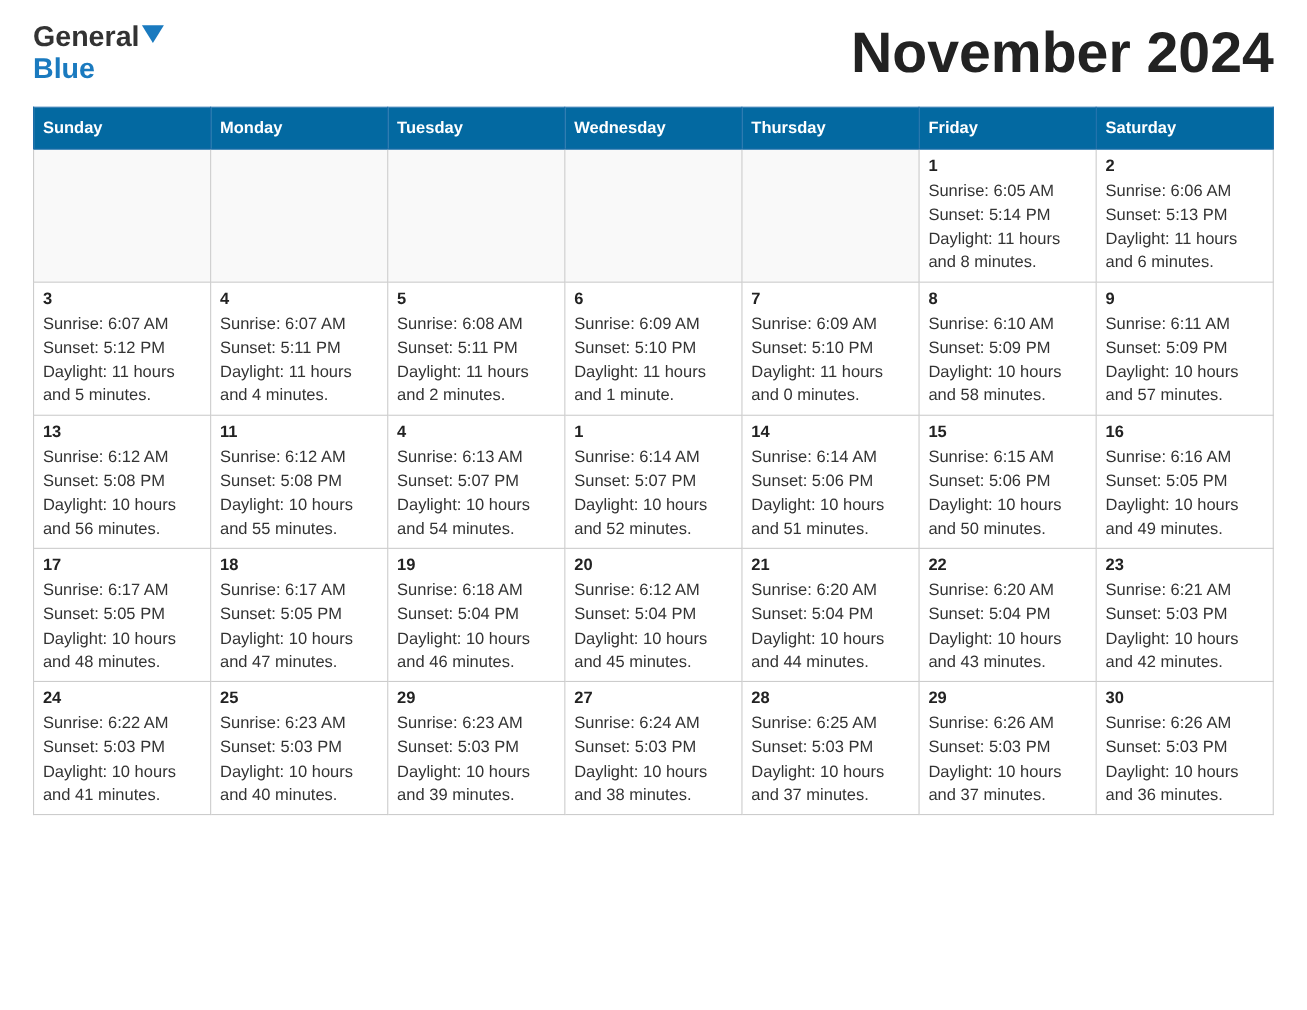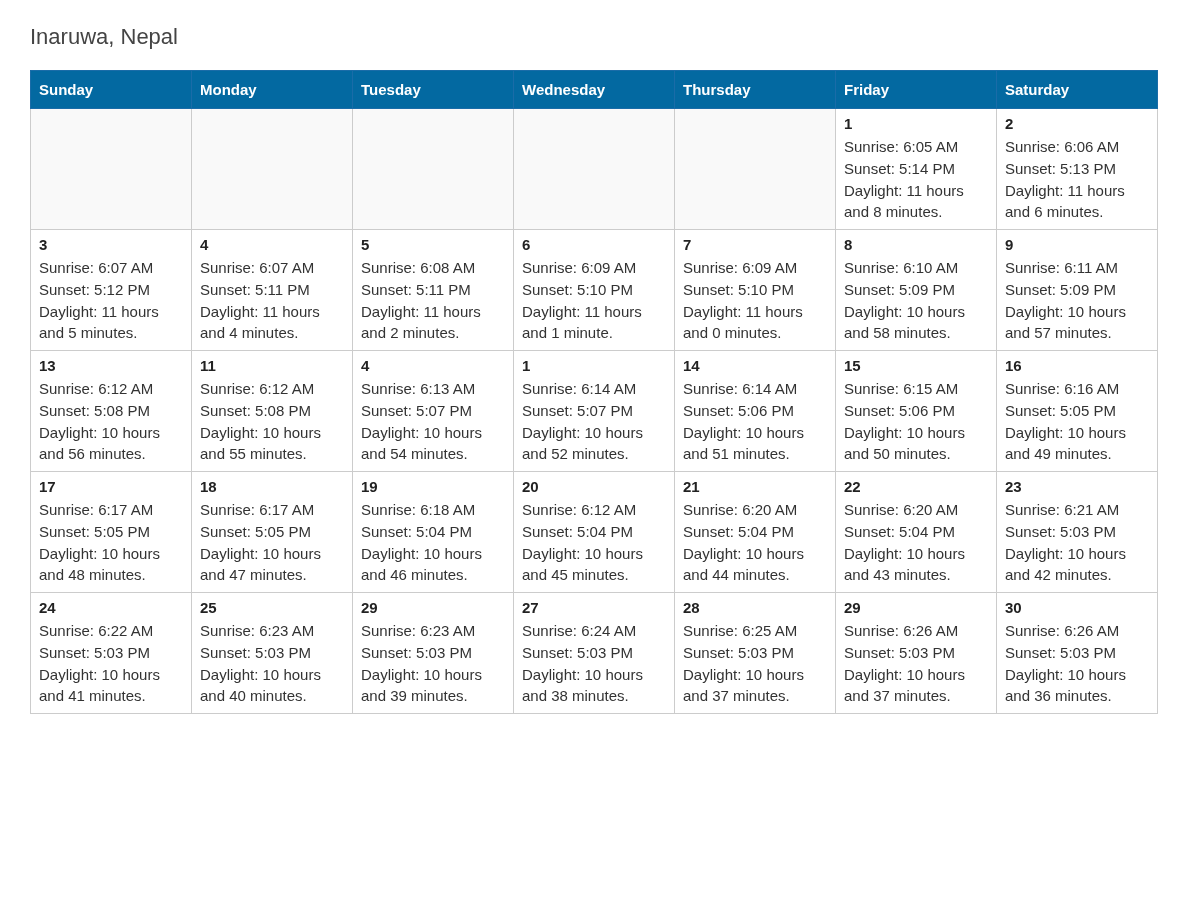--- a/index.html
+++ b/index.html
@@ -96,22 +96,28 @@
     .day-info {
       font-size: 15px;
       color: #333;
       line-height: 1.45;
     }
   </style>
 </head>
 <body>
 
 <div class="header-section">
+  <div class="logo-area">
+    <div>
+      <span class="logo-text">General<span class="logo-triangle"></span></span>
+    </div>
+    <div class="logo-blue-line">Blue</div>
+  </div>
   <div class="title-area">
-    <div class="location-subtitle">Inaruwa, Nepal</div>
+    <div class="month-title">November 2024</div>
   </div>
 </div>
 
 <table class="calendar-table">
   <thead>
     <tr>
     <th>Sunday</th>
         <th>Monday</th>
         <th>Tuesday</th>
         <th>Wednesday</th>

